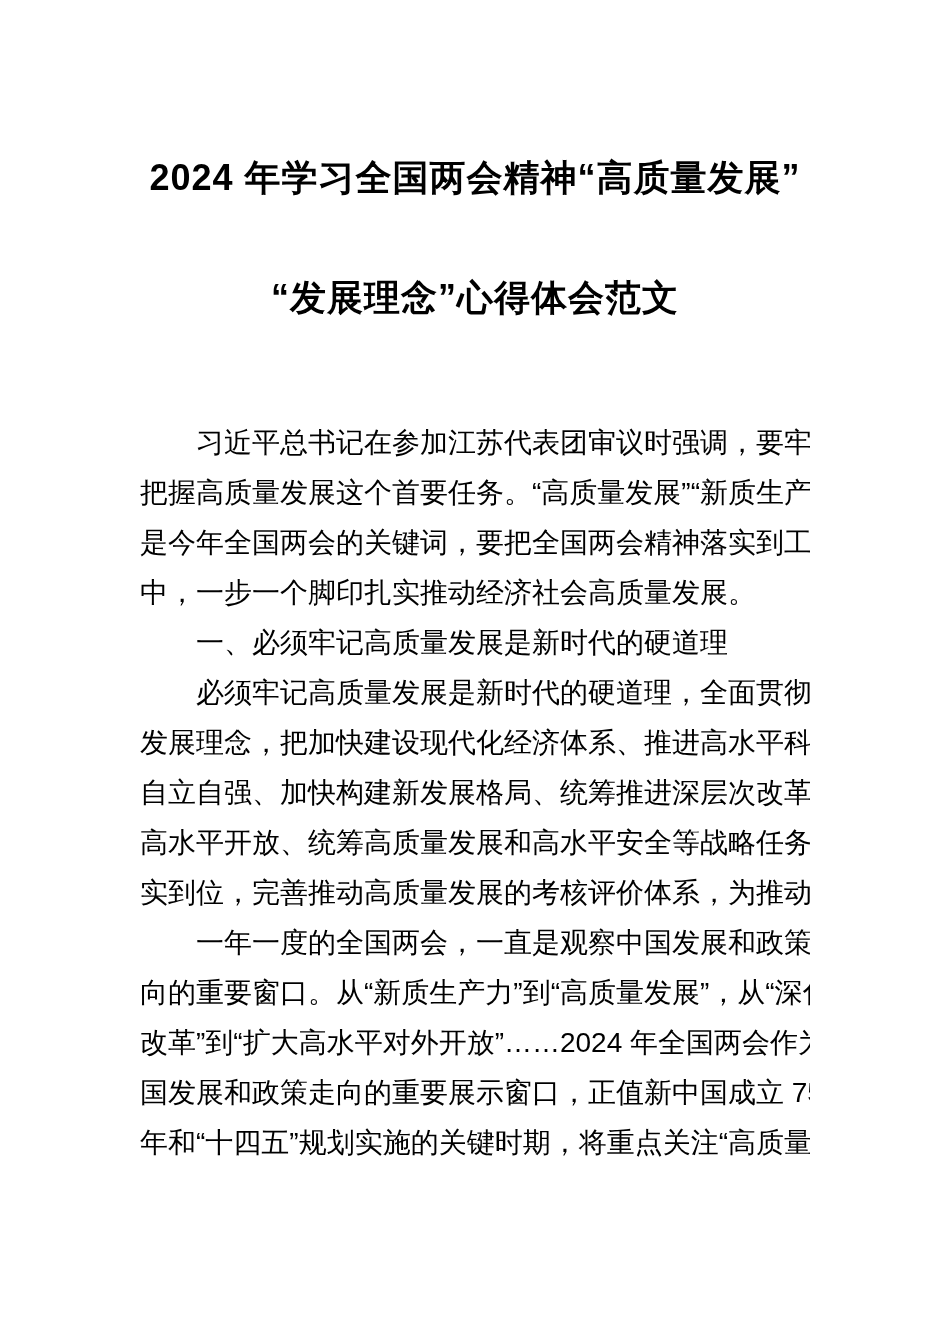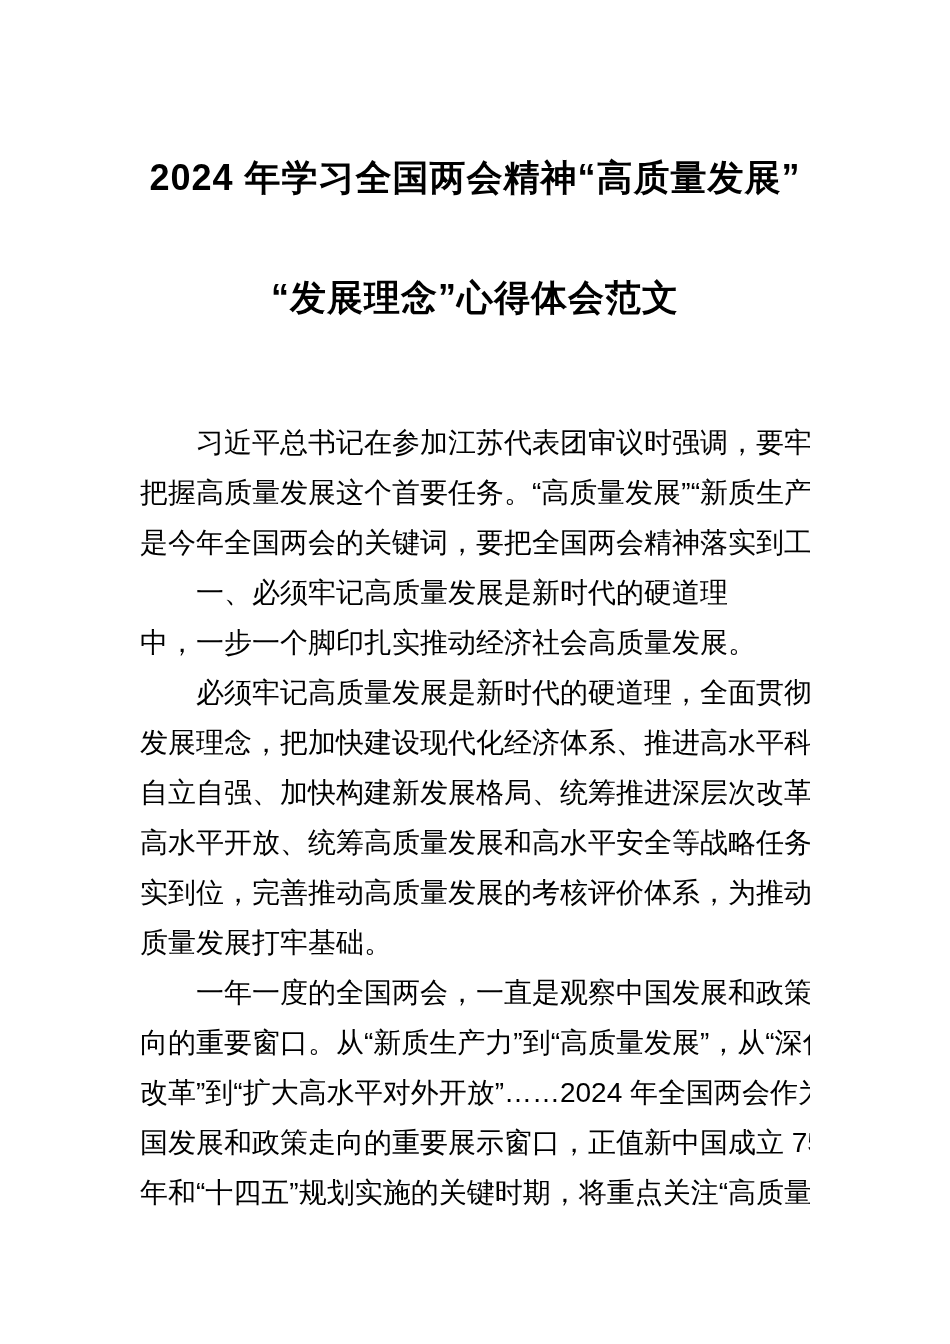--- a/index.html
+++ b/index.html
@@ -55,28 +55,27 @@
 
   <div class="title-block">
     <div class="title-line">2024 年学习全国两会精神“高质量发展”</div>
     <div class="title-line">“发展理念”心得体会范文</div>
   </div>
 
   <div class="body-block">
     <div class="line indent">习近平总书记在参加江苏代表团审议时强调，要牢牢</div>
     <div class="line">把握高质量发展这个首要任务。“高质量发展”“新质生产力”</div>
     <div class="line">是今年全国两会的关键词，要把全国两会精神落实到工作</div>
+    <div class="line para-end">中，一步一个脚印扎实推动经济社会高质量发展。</div>
     <div class="line para-end indent">一、必须牢记高质量发展是新时代的硬道理</div>
-    <div class="line para-end">中，一步一个脚印扎实推动经济社会高质量发展。</div>
     <div class="line indent">必须牢记高质量发展是新时代的硬道理，全面贯彻新</div>
     <div class="line">发展理念，把加快建设现代化经济体系、推进高水平科技</div>
     <div class="line">自立自强、加快构建新发展格局、统筹推进深层次改革和</div>
     <div class="line">高水平开放、统筹高质量发展和高水平安全等战略任务落</div>
     <div class="line">实到位，完善推动高质量发展的考核评价体系，为推动高</div>
-    <div class="line para-end">质量发展打牢基础。</div>
     <div class="line indent">一年一度的全国两会，一直是观察中国发展和政策走</div>
     <div class="line">向的重要窗口。从“新质生产力”到“高质量发展”，从“深化</div>
     <div class="line">改革”到“扩大高水平对外开放”……2024 年全国两会作为中</div>
     <div class="line">国发展和政策走向的重要展示窗口，正值新中国成立 75 周</div>
     <div class="line">年和“十四五”规划实施的关键时期，将重点关注“高质量发</div>
   </div>
 
 </div>
 
 </body></html>

